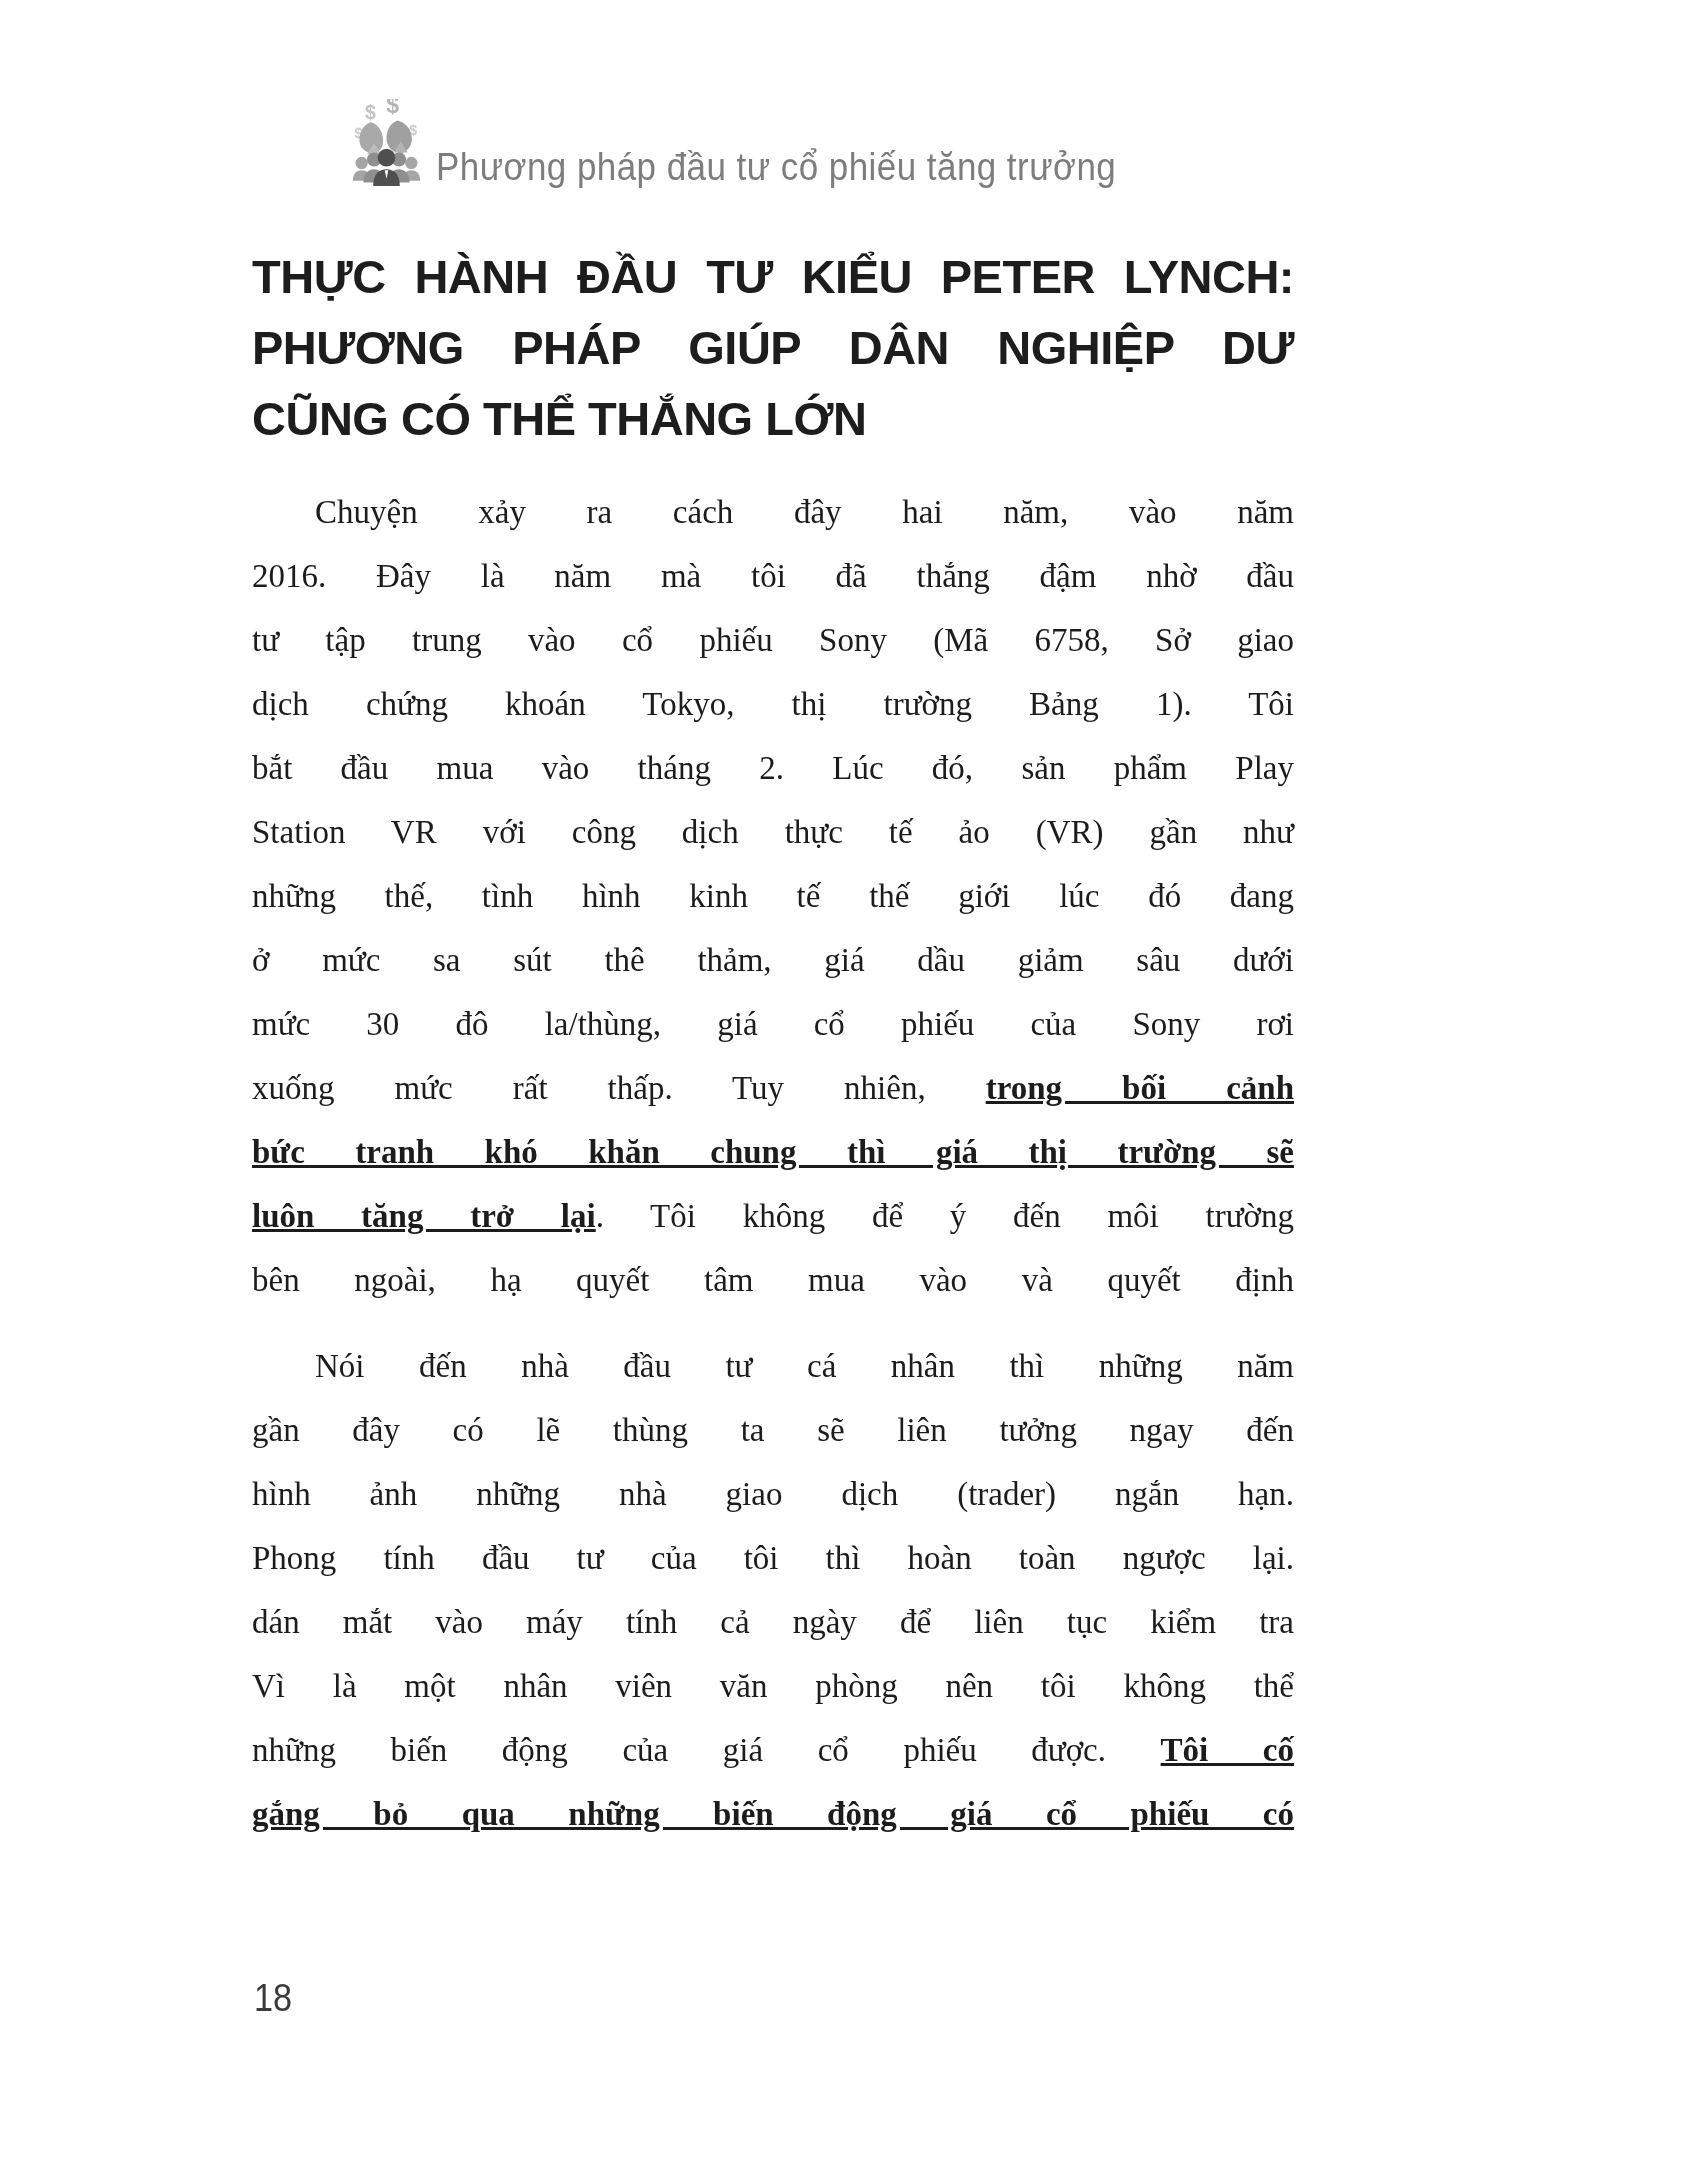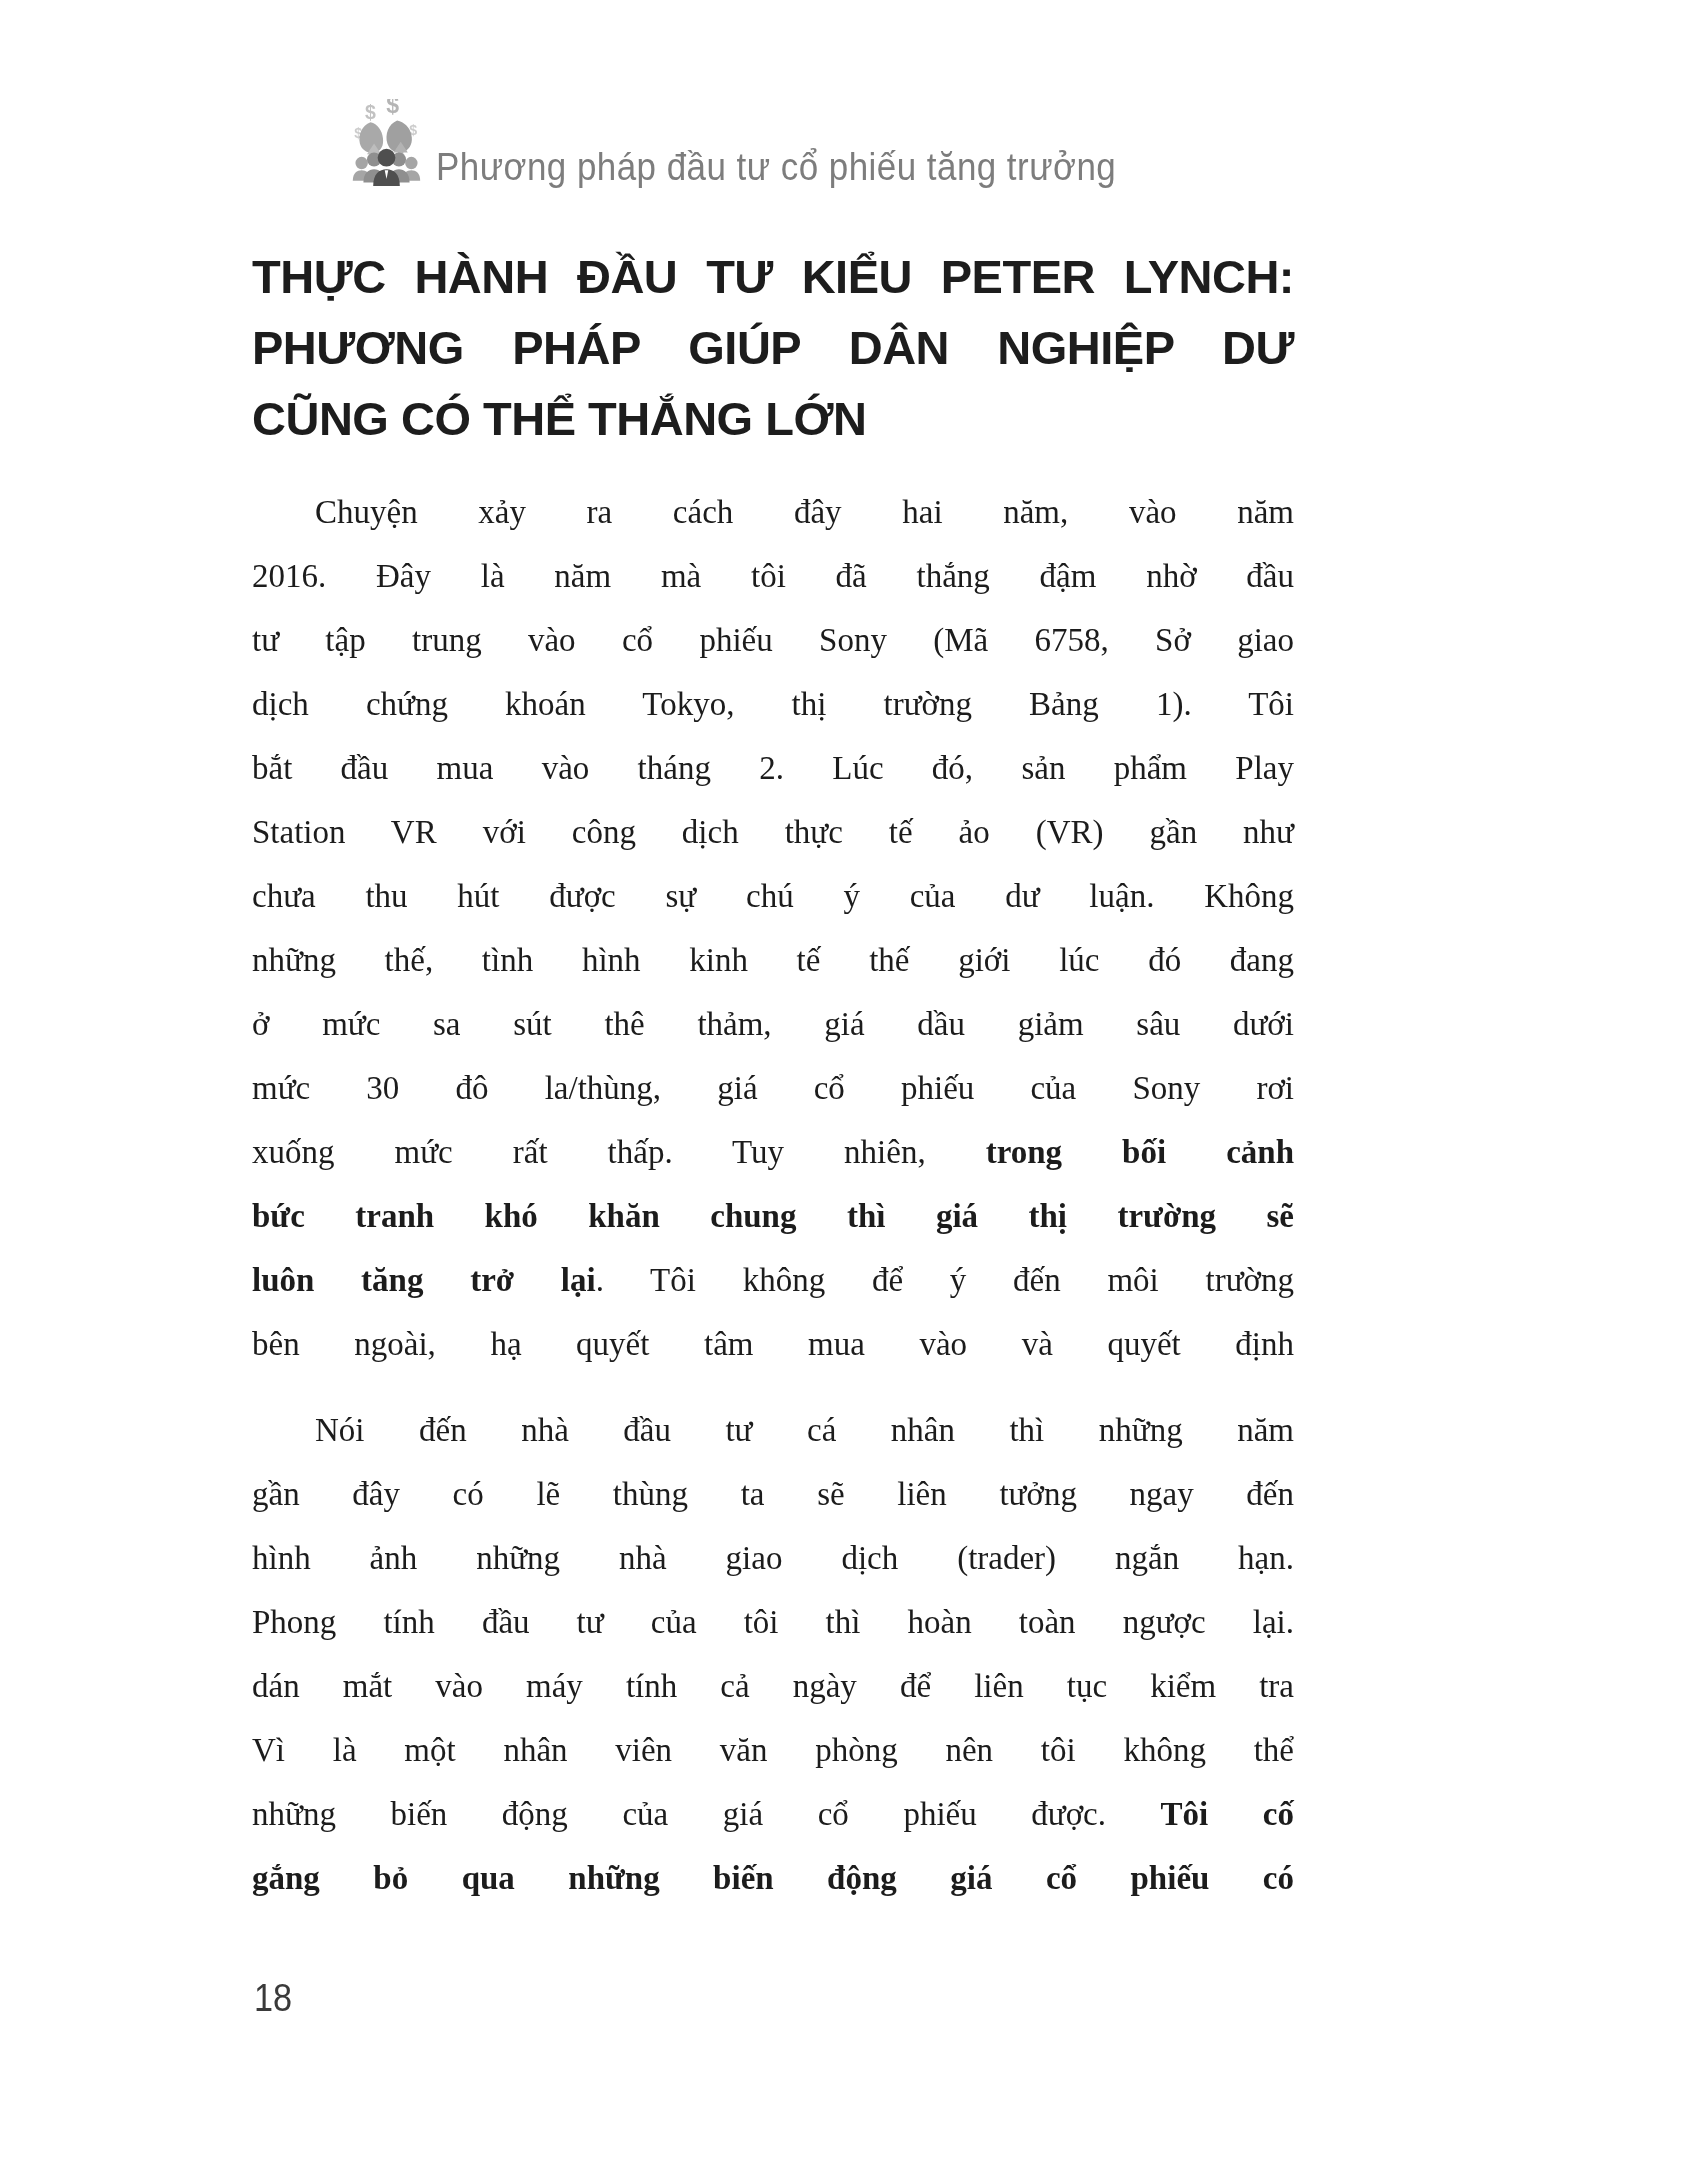--- a/index.html
+++ b/index.html
@@ -64,21 +64,21 @@
   }
   .line {
     font-size: 33px;
     line-height: 64px;
     text-align: justify;
     text-align-last: justify;
     white-space: normal;
   }
   .line.indent { text-indent: 63px; }
   .line.end { text-align-last: left; }
-  .line b { font-weight: 700; }
+  .line b { font-weight: 700; text-decoration: underline; }
   #page-number {
     position: absolute;
     left: 254px;
     top: 1977px;
     font-family: "Liberation Sans", "DejaVu Sans", sans-serif;
     font-size: 38px;
     color: #3a3a3a;
     transform: scaleX(0.9);
     transform-origin: left top;
   }
@@ -126,21 +126,20 @@
         <div class="title-line end">CŨNG CÓ THỂ THẮNG LỚN</div>
       </div>
     <div id="body-paragraphs">
         <div class="para">
           <div class="line indent"><span>Chuyện xảy ra cách đây hai năm, vào năm</span></div>
           <div class="line"><span>2016. Đây là năm mà tôi đã thắng đậm nhờ đầu</span></div>
           <div class="line"><span>tư tập trung vào cổ phiếu Sony (Mã 6758, Sở giao</span></div>
           <div class="line"><span>dịch chứng khoán Tokyo, thị trường Bảng 1). Tôi</span></div>
           <div class="line"><span>bắt đầu mua vào tháng 2. Lúc đó, sản phẩm Play</span></div>
           <div class="line"><span>Station VR với công dịch thực tế ảo (VR) gần như</span></div>
-          <div class="line"><span>chưa thu hút được sự chú ý của dư luận. Không</span></div>
           <div class="line"><span>những thế, tình hình kinh tế thế giới lúc đó đang</span></div>
           <div class="line"><span>ở mức sa sút thê thảm, giá dầu giảm sâu dưới</span></div>
           <div class="line"><span>mức 30 đô la/thùng, giá cổ phiếu của Sony rơi</span></div>
           <div class="line"><span>xuống mức rất thấp. Tuy nhiên, </span><b>trong bối cảnh</b></div>
           <div class="line"><b>bức tranh khó khăn chung thì giá thị trường sẽ</b></div>
           <div class="line"><b>luôn tăng trở lại</b><span>. Tôi không để ý đến môi trường</span></div>
           <div class="line"><span>bên ngoài, hạ quyết tâm mua vào và quyết định</span></div>
         </div>
         <div class="para">
           <div class="line indent"><span>Nói đến nhà đầu tư cá nhân thì những năm</span></div>

